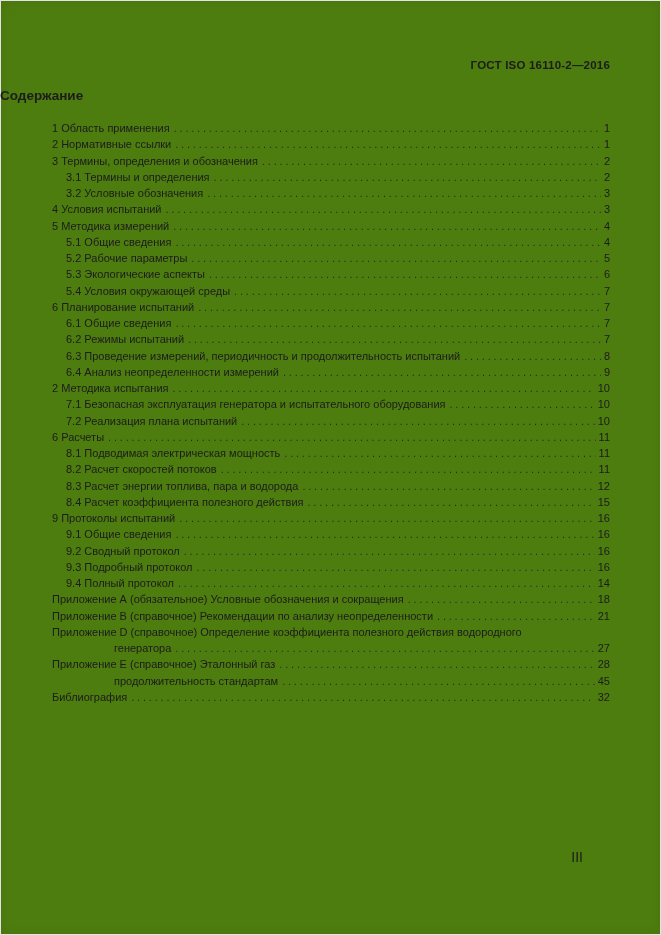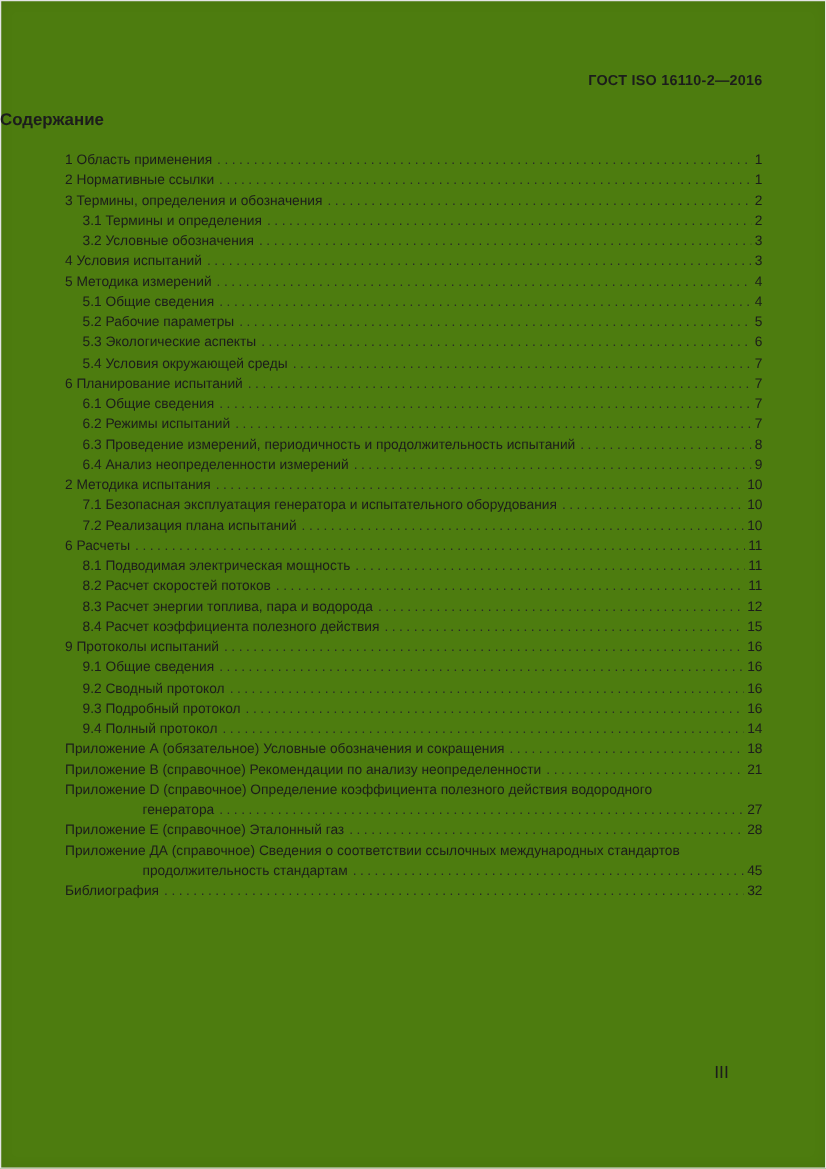--- a/index.html
+++ b/index.html
@@ -300,21 +300,20 @@
         </div>
       </div>
       <div class="toc-entry">
         <div class="toc-row">
           <span class="toc-label">Приложение Е (справочное) Эталонный газ</span>
           <span class="leader"></span>
           <span class="page-num">28</span>
         </div>
       </div>
       <div class="toc-entry">
-        <div class="toc-line1">Приложение ДА (справочное) Сведения о соответствии ссылочных международных стандартов</div>
         <div class="toc-row cont">
           <span class="toc-label">продолжительность стандартам</span>
           <span class="leader"></span>
           <span class="page-num">45</span>
         </div>
       </div>
       <div class="toc-entry">
         <div class="toc-row">
           <span class="toc-label">Библиография</span>
           <span class="leader"></span>

